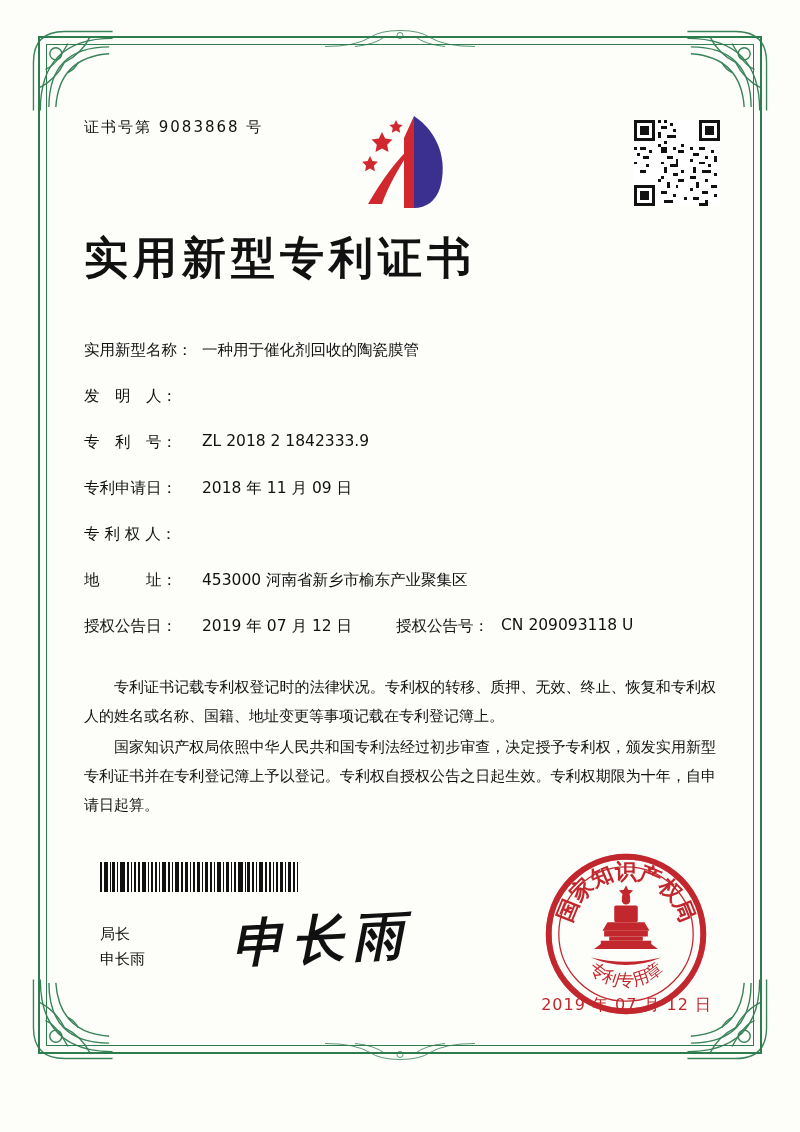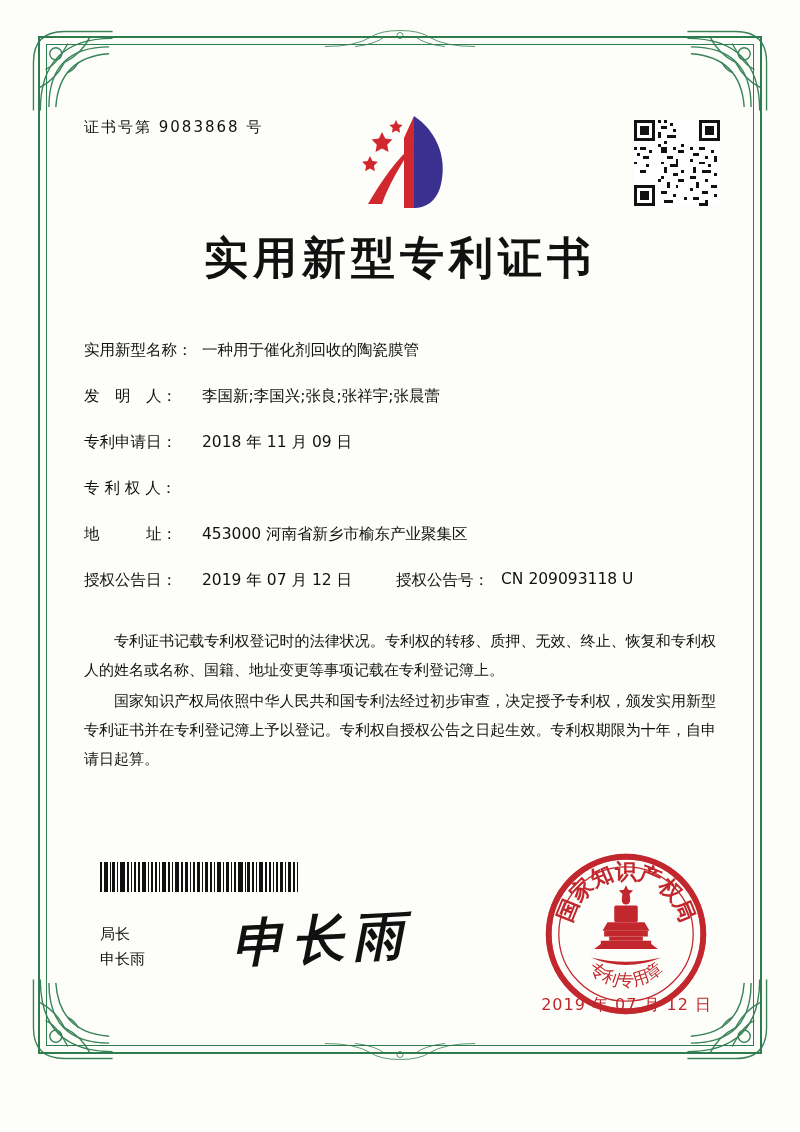--- a/index.html
+++ b/index.html
@@ -82,21 +82,20 @@
   }
   .qr {
     position: absolute;
     right: 80px;
     top: 120px;
     width: 86px;
     height: 86px;
   }
 
   .title {
-    text-align: center;
     font-size: 44px;
     font-weight: bold;
     letter-spacing: 5px;
     color: #111;
     margin-top: 92px;
     font-family: "DejaVu Sans", sans-serif;
   }
 
   .fields {
     margin-top: 52px;
@@ -401,23 +400,26 @@
 
     <div class="fields">
 
       <div class="f-row">
         <div class="f-label">实用新型名称：</div>
         <div class="f-value">一种用于催化剂回收的陶瓷膜管</div>
       </div>
 
       <div class="f-row">
         <div class="f-label">发　明　人：</div>
-        <div class="f-value">李国新;李国兴;张良;张祥宇;张晨蕾</div>
-      </div>
-
+      </div>
+
+      <div class="f-row">
+        <div class="f-label">专　利　号：</div>
+        <div class="f-value">ZL 2018 2 1842333.9</div>
+      </div>
 
       <div class="f-row">
         <div class="f-label">专利申请日：</div>
         <div class="f-value">2018 年 11 月 09 日</div>
       </div>
 
       <div class="f-row">
         <div class="f-label">专 利 权 人：</div>
       </div>
 

